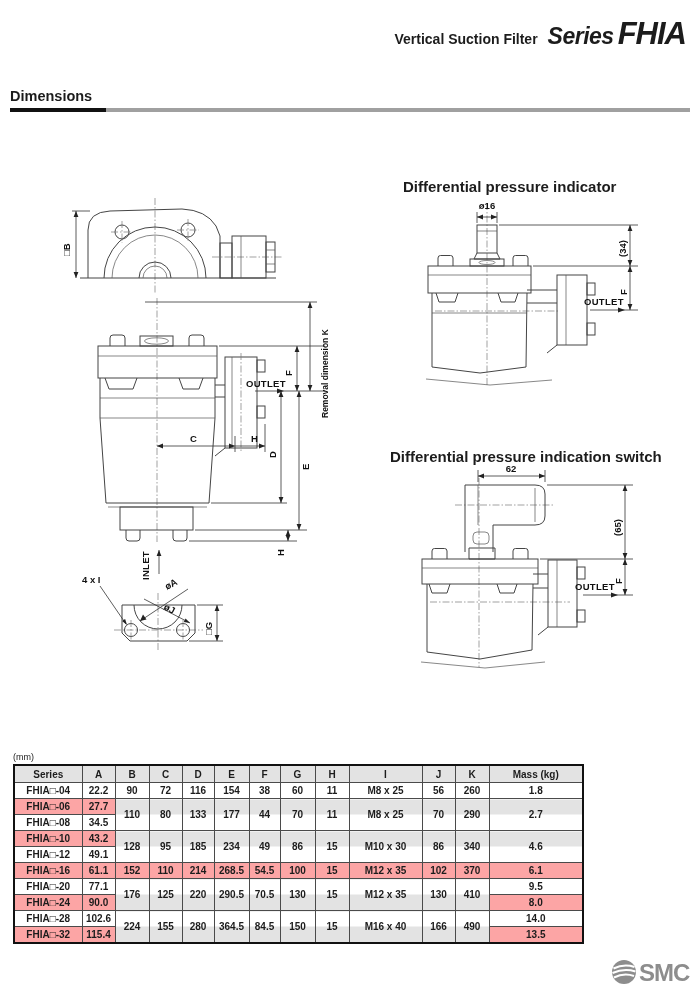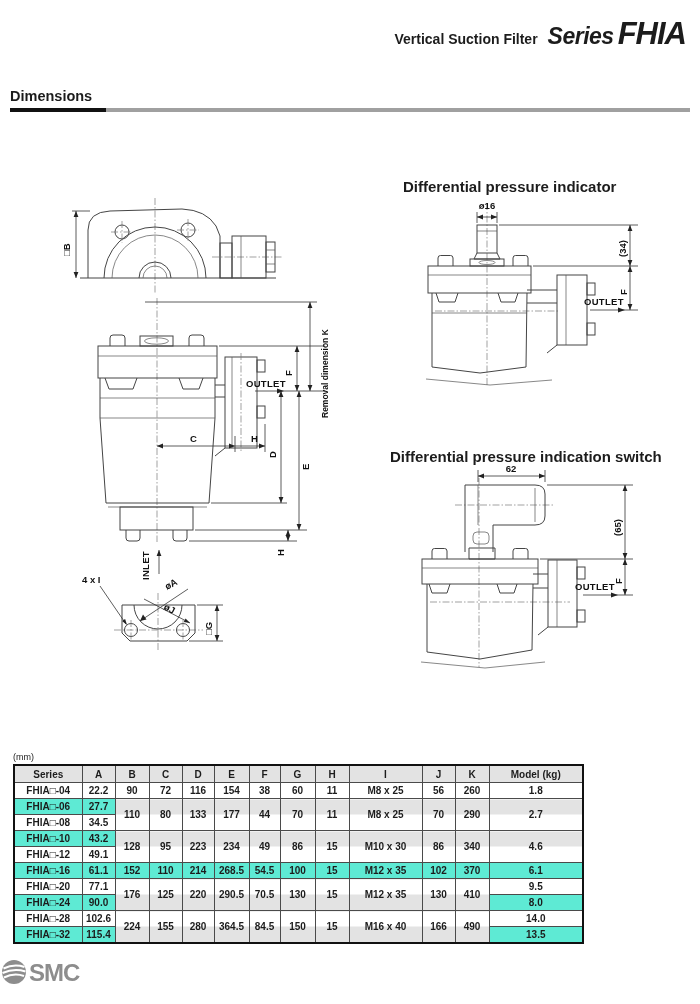--- a/index.html
+++ b/index.html
@@ -26,26 +26,26 @@
   svg text{fill:#111;font-family:"Liberation Sans","DejaVu Sans",sans-serif;font-weight:bold;}
   svg .dtx{font-size:9.5px;}
   svg .ptx{font-size:9.5px;letter-spacing:0.3px;}
   
   .unit{position:absolute;left:13px;top:752px;width:571px;text-align:left;font-size:9px;}
   table.dims{position:absolute;left:13px;top:764px;width:571px;border-collapse:collapse;
              table-layout:fixed;font-size:10px;font-weight:bold;border:2px solid #111;}
   table.dims th,table.dims td{border:1px solid #4a4a4a;text-align:center;padding:0;
              height:15px;line-height:13px;overflow:hidden;white-space:nowrap;}
   table.dims thead th{background:#e3e3e3;height:16px;}
-  tr.gray td{background:#5eead4;}
+  tr.gray td{background:#fca5a5;}
   tr.white td{background:#ffffff;}
   td.merge-gw{background:linear-gradient(to bottom,#e3e3e3 50%,#ffffff 50%) !important;}
   td.merge-wg{background:linear-gradient(to bottom,#ffffff 50%,#e3e3e3 50%) !important;margin-top:28px;}
   
-  .logo{position:absolute;left:0;top:956px;width:700px;display:flex;justify-content:flex-start;}
+  .logo{position:absolute;left:0;top:956px;width:700px;display:flex;justify-content:flex-end;}
 </style>
 </head>
 <body>
 
 <div class="page">
 
   <div class="hdr">
     <span class="product">Vertical Suction Filter</span>
     <span>
       <span class="series-label">Series</span><span class="series-name">FHIA</span>
@@ -328,21 +328,21 @@
         <th>B</th>
         <th>C</th>
         <th>D</th>
         <th>E</th>
         <th>F</th>
         <th>G</th>
         <th>H</th>
         <th>I</th>
         <th>J</th>
         <th>K</th>
-        <th>Model (kg)</th>
+        <th>Mass (kg)</th>
       </tr>
     </thead>
     <tbody>
       <tr class="white">
         <td>FHIA□-04</td>
         <td>22.2</td>
         <td>90</td>
         <td>72</td>
         <td>116</td>
         <td>154</td>
@@ -371,21 +371,21 @@
       </tr>
       <tr class="white">
         <td>FHIA□-08</td>
         <td>34.5</td>
       </tr>
       <tr class="gray">
         <td>FHIA□-10</td>
         <td>43.2</td>
         <td rowspan="2" class="merge-gw">128</td>
         <td rowspan="2" class="merge-gw">95</td>
-        <td rowspan="2" class="merge-gw">223</td>
+        <td rowspan="2" class="merge-gw">185</td>
         <td rowspan="2" class="merge-gw">234</td>
         <td rowspan="2" class="merge-gw">49</td>
         <td rowspan="2" class="merge-gw">86</td>
         <td rowspan="2" class="merge-gw">15</td>
         <td rowspan="2" class="merge-gw">M10 x 30</td>
         <td rowspan="2" class="merge-gw">86</td>
         <td rowspan="2" class="merge-gw">340</td>
         <td rowspan="2" class="merge-gw">4.6</td>
       </tr>
       <tr class="white">

